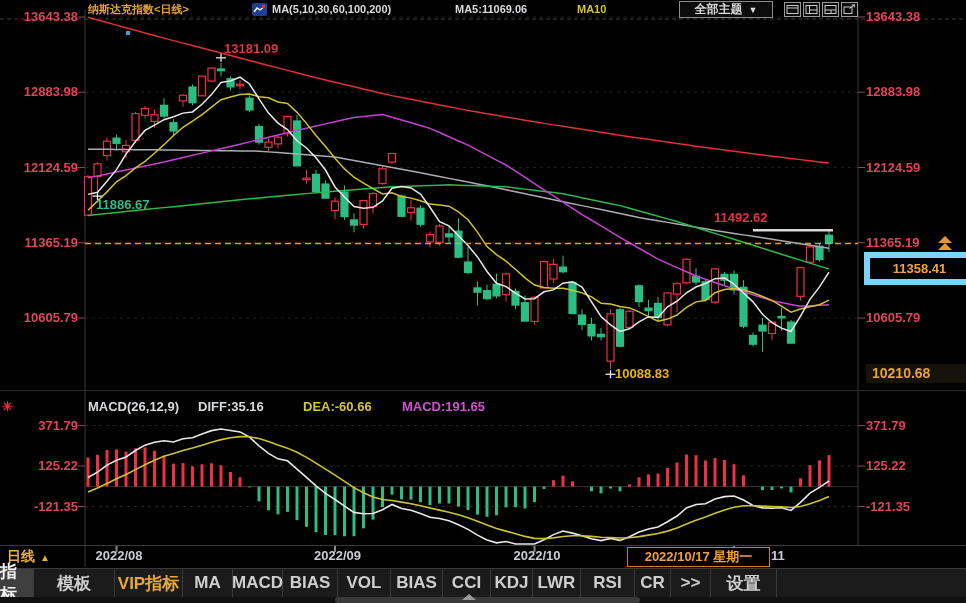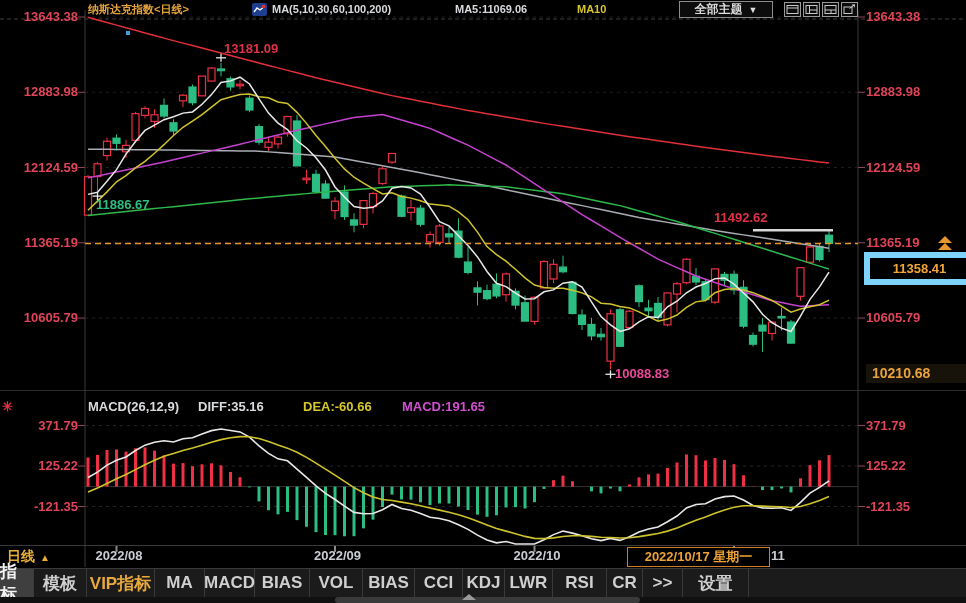--- a/index.html
+++ b/index.html
@@ -368,41 +368,41 @@
 <div id="theme-dd" class="abs btn">
   <span>全部主题</span>
   <span style="font-size:9px;">▼</span>
 </div>
 <div id="hdr-icons"></div>
 <div id="blue-dot" class="abs"></div>
 
 <div class="lbl ann" style="left:224px;top:41px;color:#e03246;">13181.09</div>
 <div class="lbl ann" style="left:96px;top:197px;color:#2cbd83;">11886.67</div>
 <div class="lbl ann" style="left:714px;top:210px;color:#e03246;">11492.62</div>
-<div class="lbl ann" style="left:615px;top:366px;color:#ec4899;">10088.83</div>
+<div class="lbl ann" style="left:615px;top:366px;color:#eab308;">10088.83</div>
 <div id="price-box" class="abs">11358.41</div>
 <div id="low-box" class="abs">10210.68</div>
 
 <div id="macd-marker" class="abs">✳</div>
 <div class="lbl macd-hdr" style="left:88px;color:#d8dadd;">MACD(26,12,9)</div>
 <div class="lbl macd-hdr" style="left:198px;color:#d8dadd;">DIFF:35.16</div>
 <div class="lbl macd-hdr" style="left:303px;color:#d6c62e;">DEA:-60.66</div>
 <div class="lbl macd-hdr" style="left:402px;color:#d24fd2;">MACD:191.65</div>
 
 <div id="period" class="abs">
   <span>日线</span>
   <span style="font-size:10px;">▲</span>
 </div>
 <div id="month-labels"></div>
 <div id="date-hl" class="abs">2022/10/17 星期一</div>
 <div class="lbl month" style="left:771px;">11</div>
 
 <div id="toolbar" class="abs">
     <div class="tab active" style="width: 34px;">指标</div>
-    <div class="tab" style="width: 53px;">模板</div>
+    <div class="tab" style="width: 81px;">模板</div>
     <div class="tab vip" style="width: 68px;">VIP指标</div>
     <div class="tab" style="width: 50px;">MA</div>
     <div class="tab" style="width: 50px;">MACD</div>
     <div class="tab" style="width: 55px;">BIAS</div>
     <div class="tab" style="width: 53px;">VOL</div>
     <div class="tab" style="width: 52px;">BIAS</div>
     <div class="tab" style="width: 48px;">CCI</div>
     <div class="tab" style="width: 42px;">KDJ</div>
     <div class="tab" style="width: 48px;">LWR</div>
     <div class="tab" style="width: 54px;">RSI</div>

